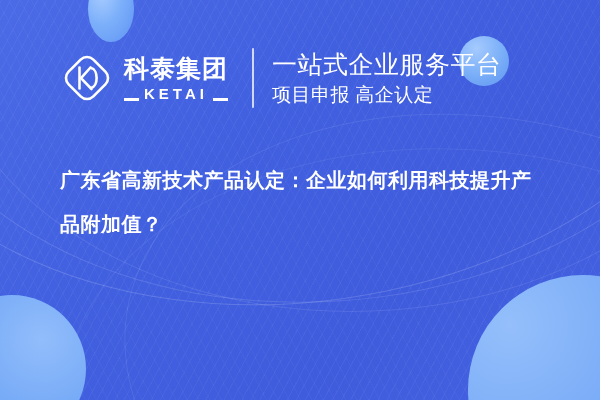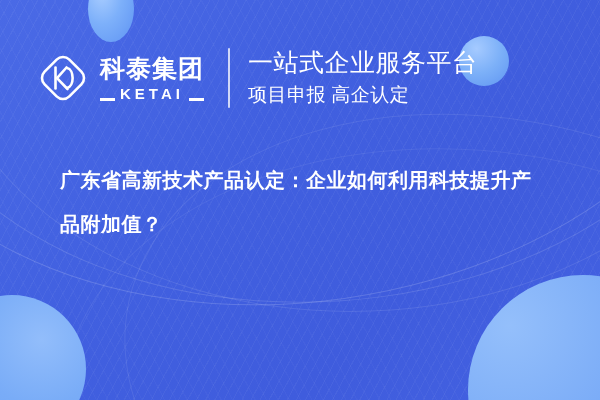--- a/index.html
+++ b/index.html
@@ -71,21 +71,21 @@
   }
 
   
   .header {
     position: absolute;
     left: 0; top: 42px;
     width: 600px;
     height: 72px;
     display: flex;
     align-items: center;
-    padding-left: 36px;
+    padding-left: 60px;
     box-sizing: border-box;
   }
   .logo-block { display: flex; align-items: center; }
   .logo-mark { width: 54px; height: 54px; flex: none; }
   .logo-words { margin-left: 10px; }
   .logo-cn {
     display: block;
     font-size: 25px;
     font-weight: 700;
     letter-spacing: 1px;
@@ -116,21 +116,21 @@
     flex: none;
     border-radius: 1px;
   }
   .slogan { position: relative; }
   .slogan-main {
     display: block;
     font-size: 25px;
     color: #ffffff;
     line-height: 1.12;
     letter-spacing: .5px;
-    font-family: Liberation Mono, monospace;
+    font-family: Liberation Serif, serif;
   }
   .slogan-sub {
     display: block;
     margin-top: 5px;
     font-size: 19px;
     color: #ffffff;
     line-height: 1.12;
     letter-spacing: .5px;
     font-family: Liberation Serif, serif;
   }

